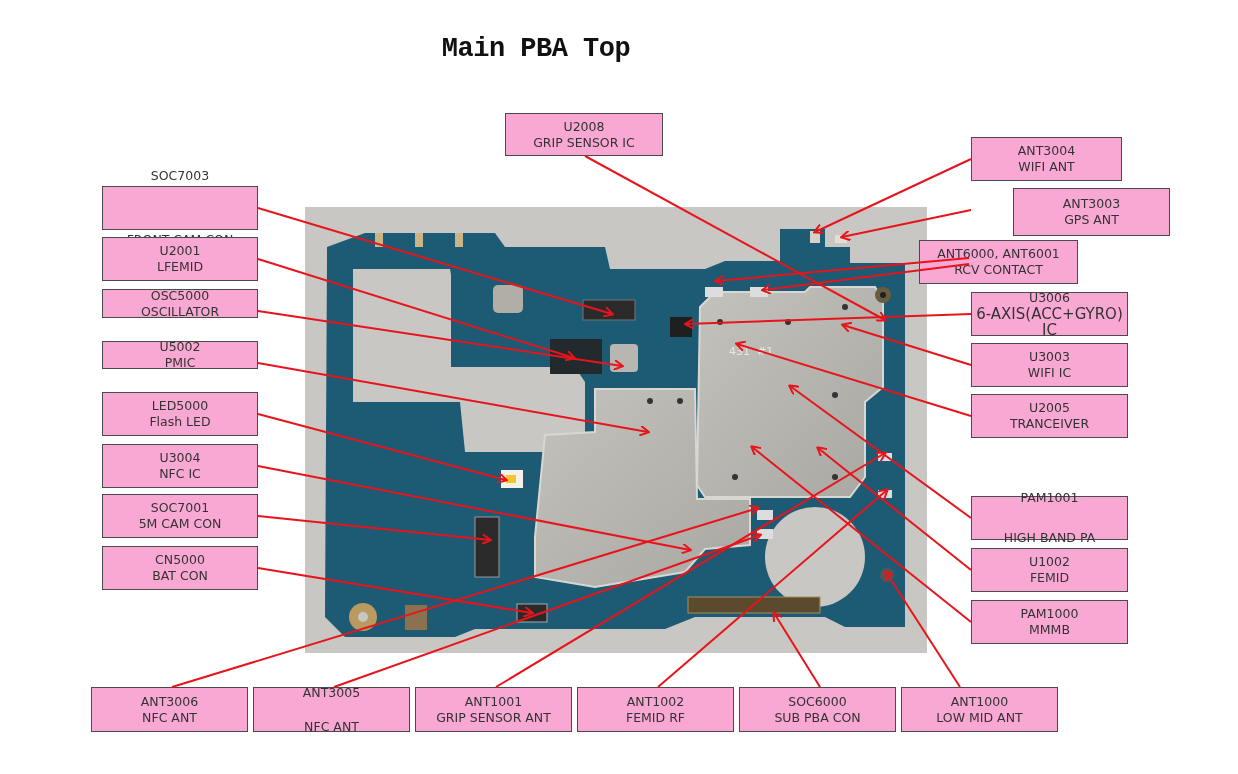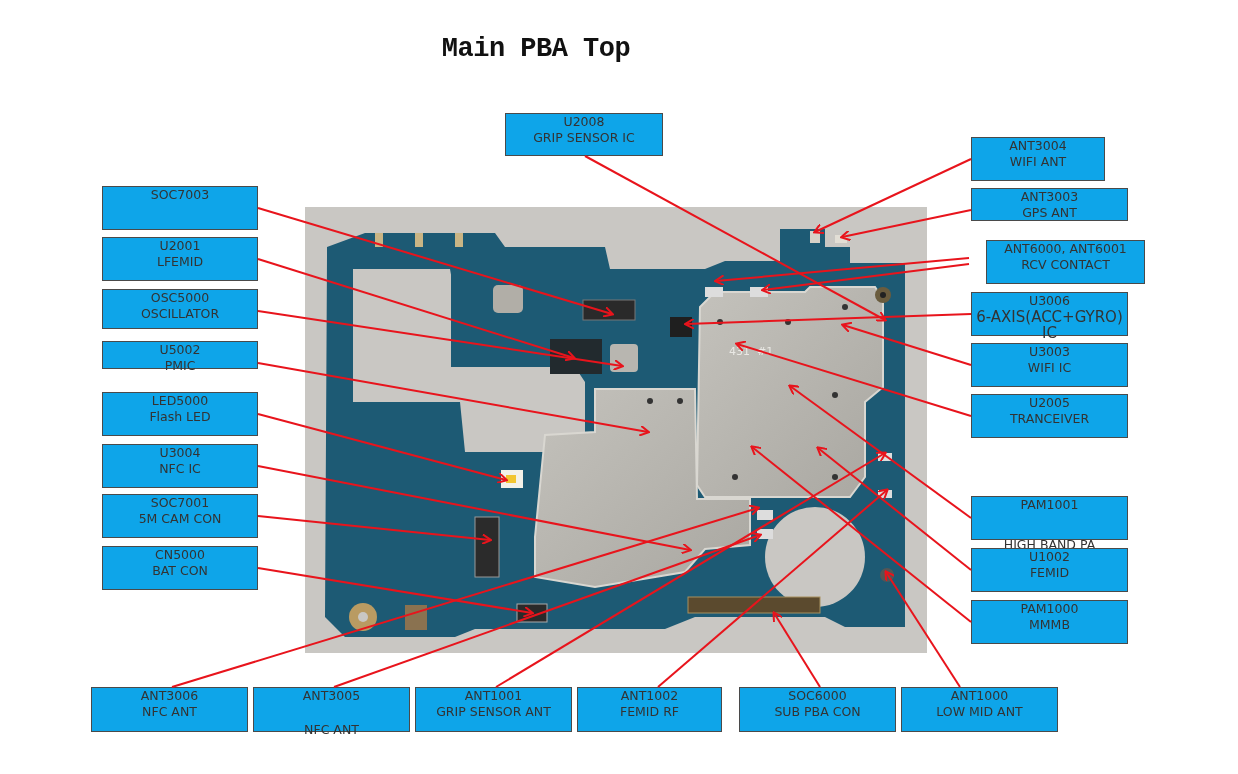--- a/index.html
+++ b/index.html
@@ -1,18 +1,18 @@
 <!DOCTYPE html>
 <html><head>
 <meta charset="utf-8">
 <style>
   html, body { margin: 0; padding: 0; background: #ffffff; }
   body { width: 1238px; height: 774px; position: relative; overflow: hidden; font-family: "DejaVu Sans", sans-serif; }
   .title { position: absolute; left: 0; width: 1018px; top: 34px; text-align: center; font-weight: bold; font-size: 27px; color: #111; font-family: Liberation Mono, monospace; letter-spacing: -0.5px; margin-left: 27px; }
-  .label-box { position: absolute; background: #0ea5e9; border: 1.5px solid #4a4a4a; box-sizing: border-box; display: flex; flex-direction: column; align-items: center; justify-content: flex-start; font-size: 12.5px; line-height: 16px; color: #333; text-align: center; font-family: "DejaVu Sans", sans-serif; }
+  .label-box { position: absolute; background: #f9a8d4; border: 1.5px solid #4a4a4a; box-sizing: border-box; display: flex; flex-direction: column; align-items: center; justify-content: center; font-size: 12.5px; line-height: 16px; color: #333; text-align: center; font-family: "DejaVu Sans", sans-serif; }
   .label-box .small { font-size: 15px; }
   #photo { position: absolute; left: 305px; top: 207px; width: 622px; height: 446px; background: #c9c7c3; }
   #overlay { position: absolute; left: 0; top: 0; width: 1238px; height: 774px; pointer-events: none; }
 </style>
 </head>
 <body>
 
 <div class="title">Main PBA Top</div>
 
 <div id="photo">
@@ -82,21 +82,21 @@
 </div>
 
 <div class="label-box" style="left:102px;top:186px;width:156px;height:44px;gap:48px;">
   <span>SOC7003</span>
   <span>FRONT CAM CON</span>
 </div>
 <div class="label-box" style="left:102px;top:237px;width:156px;height:44px;">
   <span>U2001</span>
   <span>LFEMID</span>
 </div>
-<div class="label-box" style="left:102px;top:289px;width:156px;height:40px;">
+<div class="label-box" style="left:102px;top:289px;width:156px;height:29px;">
   <span>OSC5000</span>
   <span>OSCILLATOR</span>
 </div>
 <div class="label-box" style="left:102px;top:341px;width:156px;height:28px;">
   <span>U5002</span>
   <span>PMIC</span>
 </div>
 <div class="label-box" style="left:102px;top:392px;width:156px;height:44px;">
   <span>LED5000</span>
   <span>Flash LED</span>
@@ -107,29 +107,29 @@
 </div>
 <div class="label-box" style="left:102px;top:494px;width:156px;height:44px;">
   <span>SOC7001</span>
   <span>5M CAM CON</span>
 </div>
 <div class="label-box" style="left:102px;top:546px;width:156px;height:44px;">
   <span>CN5000</span>
   <span>BAT CON</span>
 </div>
 
-<div class="label-box" style="left:971px;top:137px;width:134px;height:44px;">
+<div class="label-box" style="left:971px;top:137px;width:151px;height:44px;">
   <span>ANT3004</span>
   <span>WIFI ANT</span>
 </div>
-<div class="label-box" style="left:971px;top:188px;width:157px;height:33px;">
+<div class="label-box" style="left:1013px;top:188px;width:157px;height:48px;">
   <span>ANT3003</span>
   <span>GPS ANT</span>
 </div>
-<div class="label-box" style="left:986px;top:240px;width:159px;height:44px;">
+<div class="label-box" style="left:919px;top:240px;width:159px;height:44px;">
   <span>ANT6000, ANT6001</span>
   <span>RCV CONTACT</span>
 </div>
 <div class="label-box" style="left:971px;top:292px;width:157px;height:44px;">
   <span>U3006</span>
   <span class="small">6-AXIS(ACC+GYRO)  IC</span>
 </div>
 <div class="label-box" style="left:971px;top:343px;width:157px;height:44px;">
   <span>U3003</span>
   <span>WIFI IC</span>
@@ -156,21 +156,21 @@
   <span>NFC ANT</span>
 </div>
 <div class="label-box" style="left:253px;top:687px;width:157px;height:45px;gap:18px;">
   <span>ANT3005</span>
   <span>NFC ANT</span>
 </div>
 <div class="label-box" style="left:415px;top:687px;width:157px;height:45px;">
   <span>ANT1001</span>
   <span>GRIP SENSOR ANT</span>
 </div>
-<div class="label-box" style="left:577px;top:687px;width:145px;height:45px;">
+<div class="label-box" style="left:577px;top:687px;width:157px;height:45px;">
   <span>ANT1002</span>
   <span>FEMID RF</span>
 </div>
 <div class="label-box" style="left:739px;top:687px;width:157px;height:45px;">
   <span>SOC6000</span>
   <span>SUB PBA CON</span>
 </div>
 <div class="label-box" style="left:901px;top:687px;width:157px;height:45px;">
   <span>ANT1000</span>
   <span>LOW MID ANT</span>

